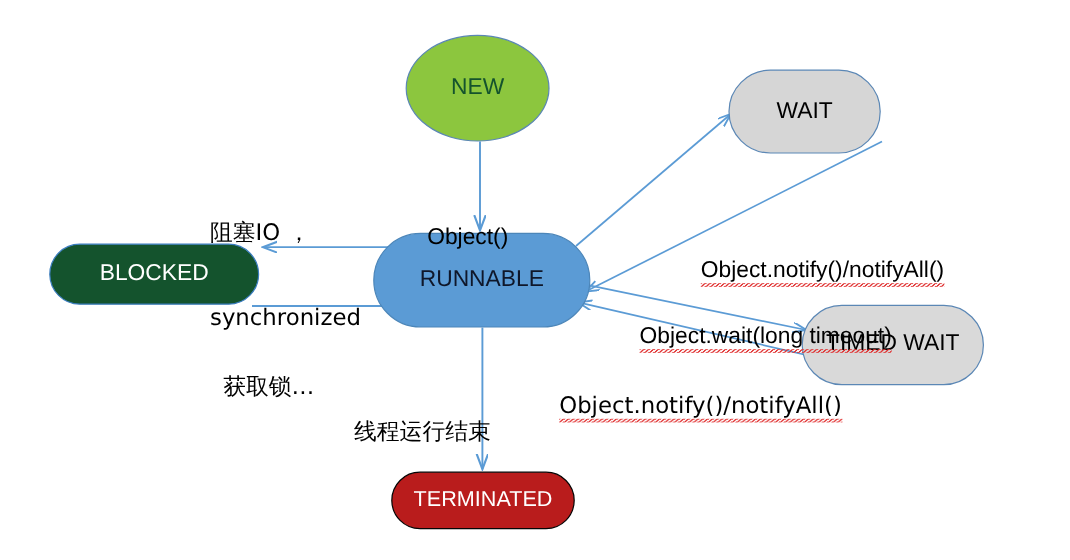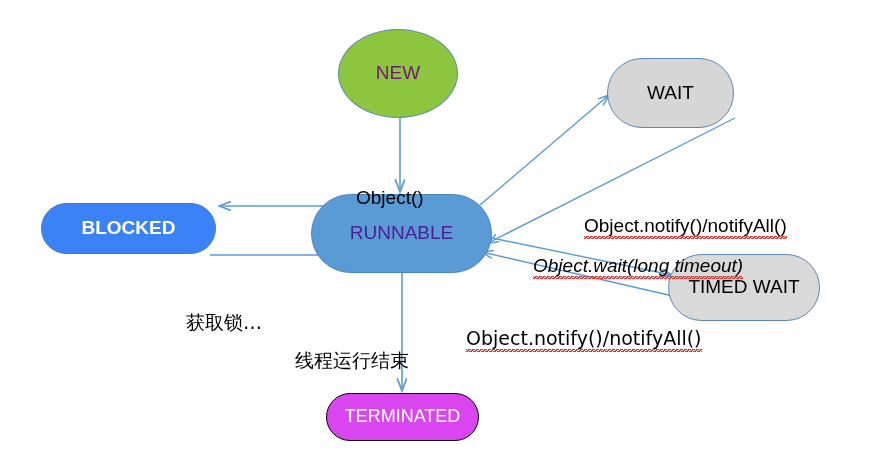--- a/index.html
+++ b/index.html
@@ -38,47 +38,46 @@
   #node-new {
     left: 338px;
     top: 29px;
     width: 120px;
     height: 89px;
     background: #8CC63E;
     border: 1px solid #5B87B5;
     border-radius: 50%;
   }
   #node-new .node-label {
-    color: #701a75;
+    color: #14532d;
     font-size: 19px;
   }
   
   #node-runnable {
     left: 311px;
     top: 194px;
     width: 181px;
     height: 79px;
     background: #5B9BD5;
     border: 1px solid #4C86B9;
     border-radius: 40px;
   }
   #node-runnable .node-label {
-    color: #4c1d95;
+    color: #0f172a;
     font-size: 19px;
   }
   
   #node-blocked {
     left: 41px;
     top: 203px;
     width: 175px;
     height: 51px;
-    background: #3b82f6;
+    background: #14532d;
     border: 1px solid #3B7DBF;
     border-radius: 26px;
-    font-weight: bold;
   }
   #node-blocked .node-label {
     color: #ffffff;
     font-size: 19px;
   }
   
   #node-wait {
     left: 607px;
     top: 58px;
     width: 127px;
@@ -104,21 +103,21 @@
   #node-timedwait .node-label {
     color: #000000;
     font-size: 19px;
   }
   
   #node-terminated {
     left: 326px;
     top: 393px;
     width: 153px;
     height: 48px;
-    background: #d946ef;
+    background: #b91c1c;
     border: 1px solid #050505;
     border-radius: 25px;
   }
   #node-terminated .node-label {
     color: #ffffff;
     font-size: 18px;
   }
   .edge-label {
     position: absolute;
     color: #000000;
@@ -141,21 +140,21 @@
     background-size: 4px 3px;
     background-position: 0 100%;
     padding-bottom: 2px;
   }
   #lbl-blockio  { left: 175px; top: 135px; }
   #lbl-start    { left: 356px; top: 138px; }
   #lbl-getlock  { left: 186px; top: 263px; }
   #lbl-endrun   { left: 295px; top: 301px; }
   #lbl-wait     { left: 500px; top: 120px; }
   #lbl-notify   { left: 584px; top: 166px; }
-  #lbl-waitlong { left: 533px; top: 206px; font-style: italic; }
+  #lbl-waitlong { left: 533px; top: 221px; }
   #lbl-notify2  { left: 466px; top: 279px; }
 </style>
 </head>
 <body>
 
 <div id="canvas">
 
   <svg id="edges" viewBox="0 0 892 467" xmlns="http://www.w3.org/2000/svg">
     <defs>
       <marker id="arrow" markerWidth="9" markerHeight="9" refX="8" refY="3" orient="auto" markerUnits="strokeWidth">
@@ -197,20 +196,24 @@
   </div>
 
   <div class="node" id="node-timedwait">
     <span class="node-label">TIMED WAIT</span>
   </div>
 
   <div class="node" id="node-terminated">
     <span class="node-label">TERMINATED</span>
   </div>
 
+  <div class="edge-label cjk" id="lbl-blockio">
+    <div>阻塞IO ，</div>
+    <div>synchronized</div>
+  </div>
 
   <div class="edge-label" id="lbl-start">
     <div>Object()</div>
   </div>
 
   <div class="edge-label cjk" id="lbl-getlock">
     <div>获取锁…</div>
   </div>
 
   <div class="edge-label cjk" id="lbl-endrun">

